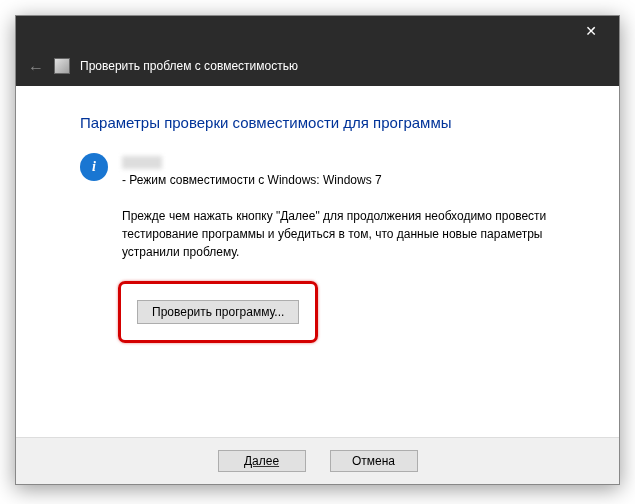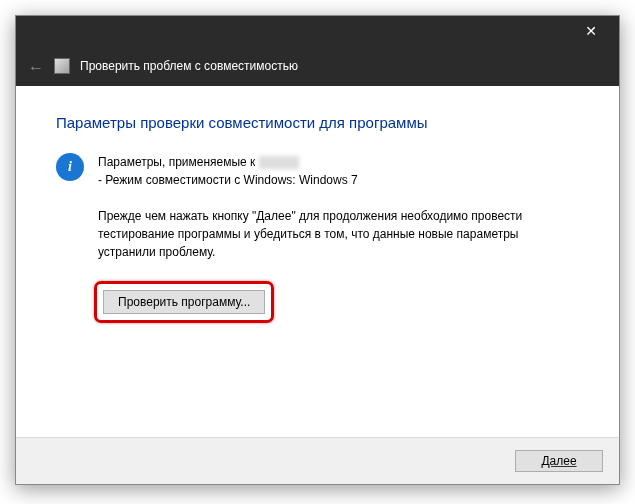--- a/index.html
+++ b/index.html
@@ -53,20 +53,21 @@
       width: 16px;
       height: 16px;
       background: linear-gradient(135deg, #e0e0e0, #a0a0a0);
       border: 1px solid #666;
       display: inline-block;
     }
     .content {
       flex: 1;
       padding: 28px 40px 10px 40px;
       background: #fff;
+      margin-left: 24px;
     }
     .page-title {
       color: #003399;
       font-size: 15px;
       font-weight: normal;
       margin-bottom: 22px;
     }
     .info-row {
       display: flex;
       gap: 14px;
@@ -105,38 +106,38 @@
       font-size: 12px;
       color: #000;
       line-height: 1.5;
       margin-left: 42px;
       margin-bottom: 20px;
     }
     .highlight-wrap {
       display: inline-block;
       border: 3px solid #d40000;
       border-radius: 7px;
-      padding: 6px;
+      padding: 16px;
       margin-left: 38px;
       box-shadow: 0 0 3px rgba(212,0,0,0.5);
     }
     .test-button {
       font-size: 12px;
       padding: 4px 14px;
       background: #e1e1e1;
       border: 1px solid #adadad;
       cursor: pointer;
       font-family: inherit;
     }
     .footer {
       border-top: 1px solid #ddd;
       background: #f0f0f0;
       padding: 12px 16px;
       display: flex;
-      justify-content: flex-end;
+      justify-content: center;
       gap: 24px;
     }
     .footer button {
       font-size: 12px;
       padding: 3px 0;
       width: 88px;
       background: #e1e1e1;
       border: 1px solid #adadad;
       cursor: pointer;
       font-family: inherit;
@@ -157,26 +158,26 @@
   <div class="header">
     <span class="back-arrow">←</span>
     <span class="header-icon"></span>
     <span>Проверить проблем с совместимостью</span>
   </div>
   <div class="content">
     <h1 class="page-title">Параметры проверки совместимости для программы</h1>
     <div class="info-row">
       <div class="info-icon">i</div>
       <div class="info-text">
-        <span>Параметры, применяемые к</span>
         <span class="redacted"></span><br>
         <span>- Режим совместимости с Windows: Windows 7</span>
       </div>
     </div>
     <p class="instruction">Прежде чем нажать кнопку "Далее" для продолжения необходимо провести тестирование программы и убедиться в том, что данные новые параметры устранили проблему.</p>
     <div class="highlight-wrap">
       <button class="test-button">Проверить программу...</button>
     </div>
   </div>
   <div class="footer">
     <button class="primary">Далее</button>
+    <button>Отмена</button>
   </div>
 </div>
 
 </body></html>

